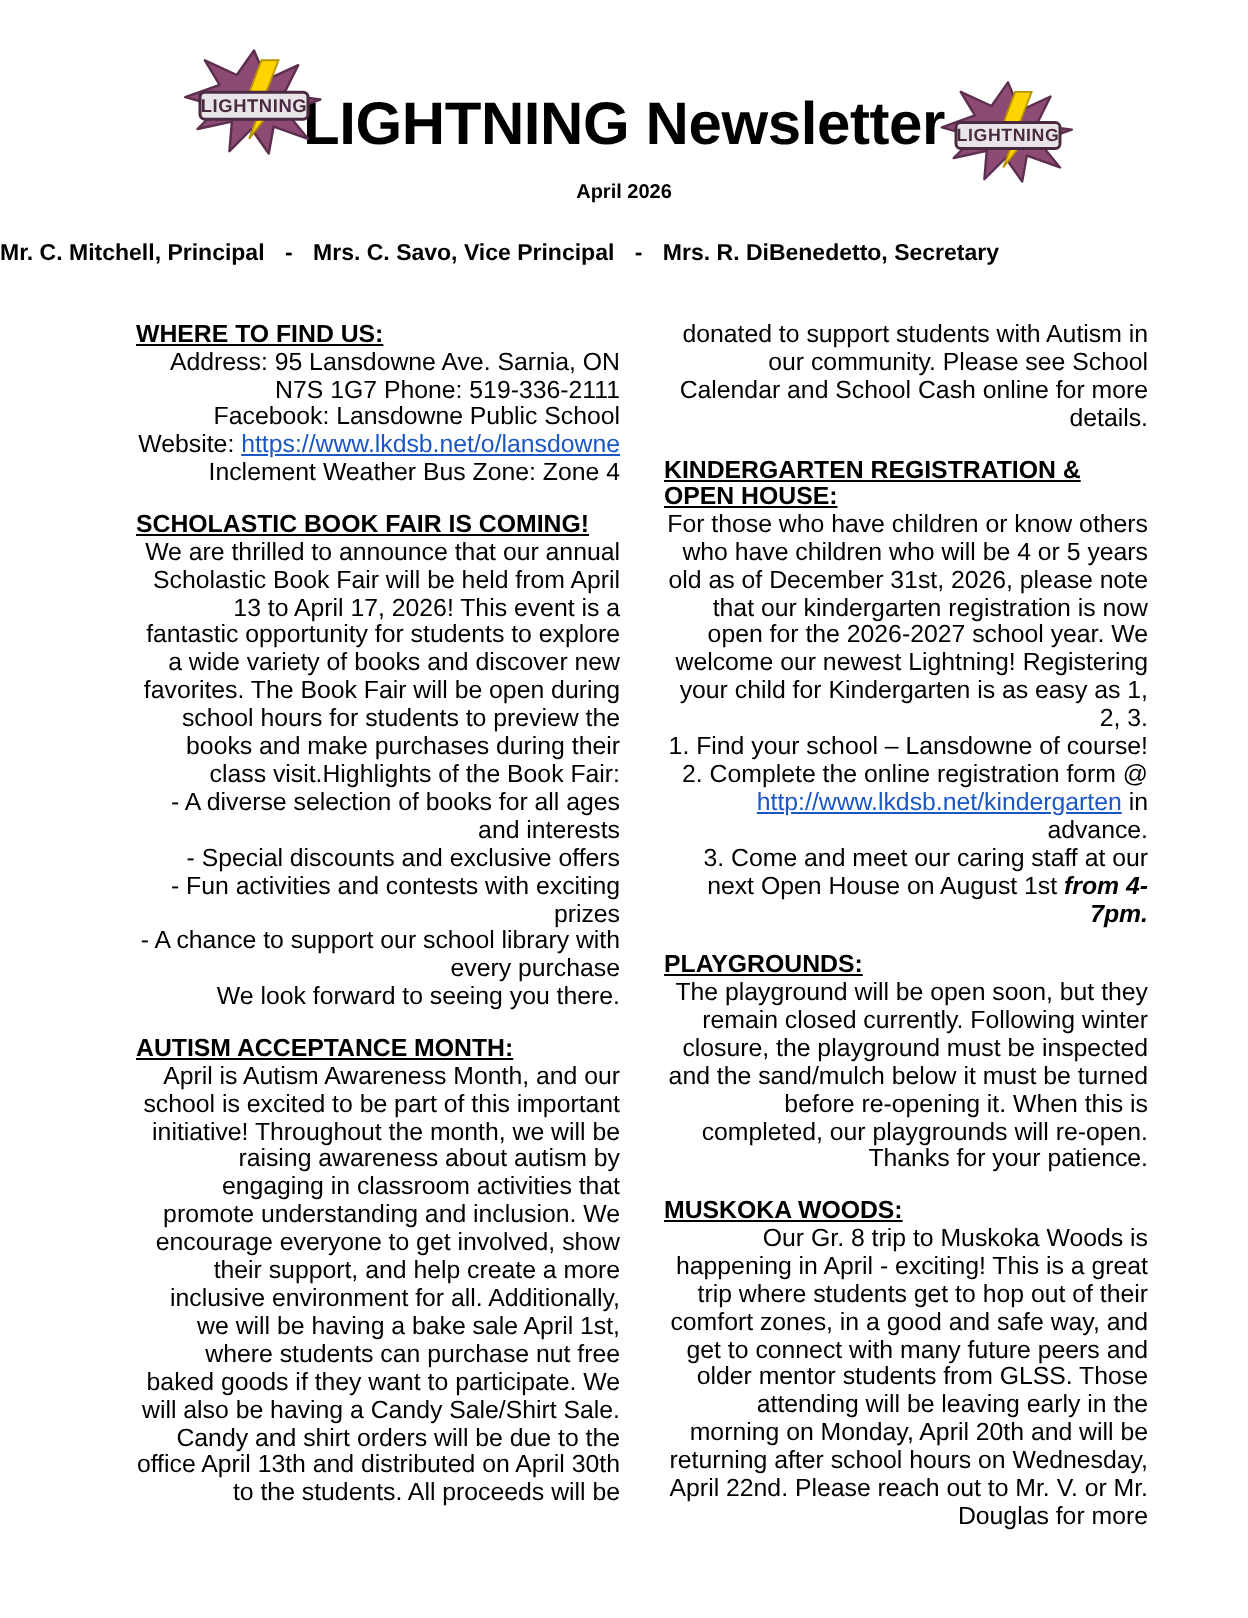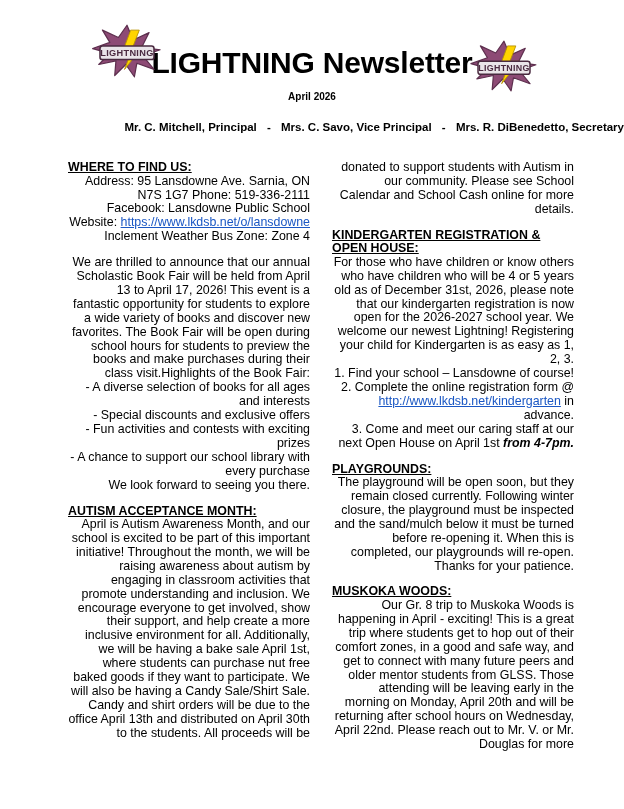--- a/index.html
+++ b/index.html
@@ -39,21 +39,21 @@
     line-height: 1;
     padding-top: 30px;
   }
   .masthead-sub {
     text-align: center;
     font-size: 10px;
     font-weight: bold;
     margin-top: 13px;
   }
   .staff-line {
-    text-align: right;
+    text-align: left;
     font-size: 11.5px;
     font-weight: bold;
     margin-top: 19px;
   }
   .staff-sep { padding: 0 7px; }
 
   
   .columns {
     position: absolute;
     top: 161px;
@@ -126,39 +126,40 @@
 <div class="columns">
 
   <div class="col">
 
     <h2 class="section">WHERE TO FIND US:</h2>
     <p class="body"><span class="b">Address:</span><span> 95 Lansdowne Ave. Sarnia, ON N7S 1G7 Phone: 519-336-2111</span><br><span class="b">Facebook:</span><span> Lansdowne Public School</span><br><span class="b">Website:</span>
       <a class="link" href="#">https://www.lkdsb.net/o/lansdowne</a><br><span class="b">Inclement Weather Bus Zone:</span><span> Zone 4</span></p>
 
     <div class="section-gap"></div>
 
+    <h2 class="section">SCHOLASTIC BOOK FAIR IS COMING!</h2>
     <p class="body">We are thrilled to announce that our annual Scholastic Book Fair will be held from April 13 to April 17, 2026! This event is a fantastic opportunity for students to explore a wide variety of books and discover new favorites. The Book Fair will be open during school hours for students to preview the books and make purchases during their class visit.Highlights of the Book Fair:<br>- A diverse selection of books for all ages and interests<br>- Special discounts and exclusive offers<br>- Fun activities and contests with exciting prizes<br>- A chance to support our school library with every purchase<br>We look forward to seeing you there.</p>
 
     <div class="section-gap"></div>
 
     <h2 class="section">AUTISM ACCEPTANCE MONTH:</h2>
     <p class="body">April is Autism Awareness Month, and our school is excited to be part of this important initiative! Throughout the month, we will be raising awareness about autism by engaging in classroom activities that promote understanding and inclusion. We encourage everyone to get involved, show their support, and help create a more inclusive environment for all. Additionally, we will be having a bake sale April 1st, where students can purchase nut free baked goods if they want to participate. We will also be having a Candy Sale/Shirt Sale. Candy and shirt orders will be due to the office April 13th and distributed on April 30th to the students.  All proceeds will be</p>
   </div>
 
   <div class="col">
 
     <p class="body">donated to support students with Autism in our community. Please see School Calendar and School Cash online for more details.</p>
 
     <div class="section-gap"></div>
 
     <h2 class="section">KINDERGARTEN REGISTRATION &amp; OPEN HOUSE:</h2>
     <p class="body">For those who have children or know others who have children who will be 4 or 5 years old as of December 31st, 2026, please note that our kindergarten registration is now open for the 2026-2027 school year. We welcome our newest Lightning! Registering your child for Kindergarten is as easy as 1, 2, 3.</p>
     <p class="body">1. Find your school – Lansdowne of course!</p>
     <p class="body"><span>2. Complete the online registration form @ </span><a class="link" href="#">http://www.lkdsb.net/kindergarten</a><span> in advance.</span></p>
-    <p class="body"><span>3. Come and meet our caring staff at our next Open House on </span><span class="b">April 1st</span><span class="bi"> from 4-7pm.</span></p>
+    <p class="body"><span>3. Come and meet our caring staff at our next Open House on </span><span class="b">August 1st</span><span class="bi"> from 4-7pm.</span></p>
 
     <div class="section-gap"></div>
 
     <h2 class="section">PLAYGROUNDS:</h2>
     <p class="body">The playground will be open soon, but they remain closed currently. Following winter closure, the playground must be inspected and the sand/mulch below it must be turned before re-opening it. When this is completed, our playgrounds will re-open. Thanks for your patience.</p>
 
     <div class="section-gap"></div>
 
     <h2 class="section">MUSKOKA WOODS:</h2>
     <p class="body"><span>Our Gr. 8 trip to Muskoka Woods is happening in April - exciting! This is a great trip where students get to hop out of their comfort zones, in a good and safe way, and get to connect with many future peers and older mentor students from GLSS. Those attending will be leaving early in the morning on </span><span class="b">Monday, April 20th and will be returning after school hours</span><span> on </span><span class="b">Wednesday, April 22nd</span><span>. Please reach out to Mr. V. or Mr. Douglas for more</span></p>

